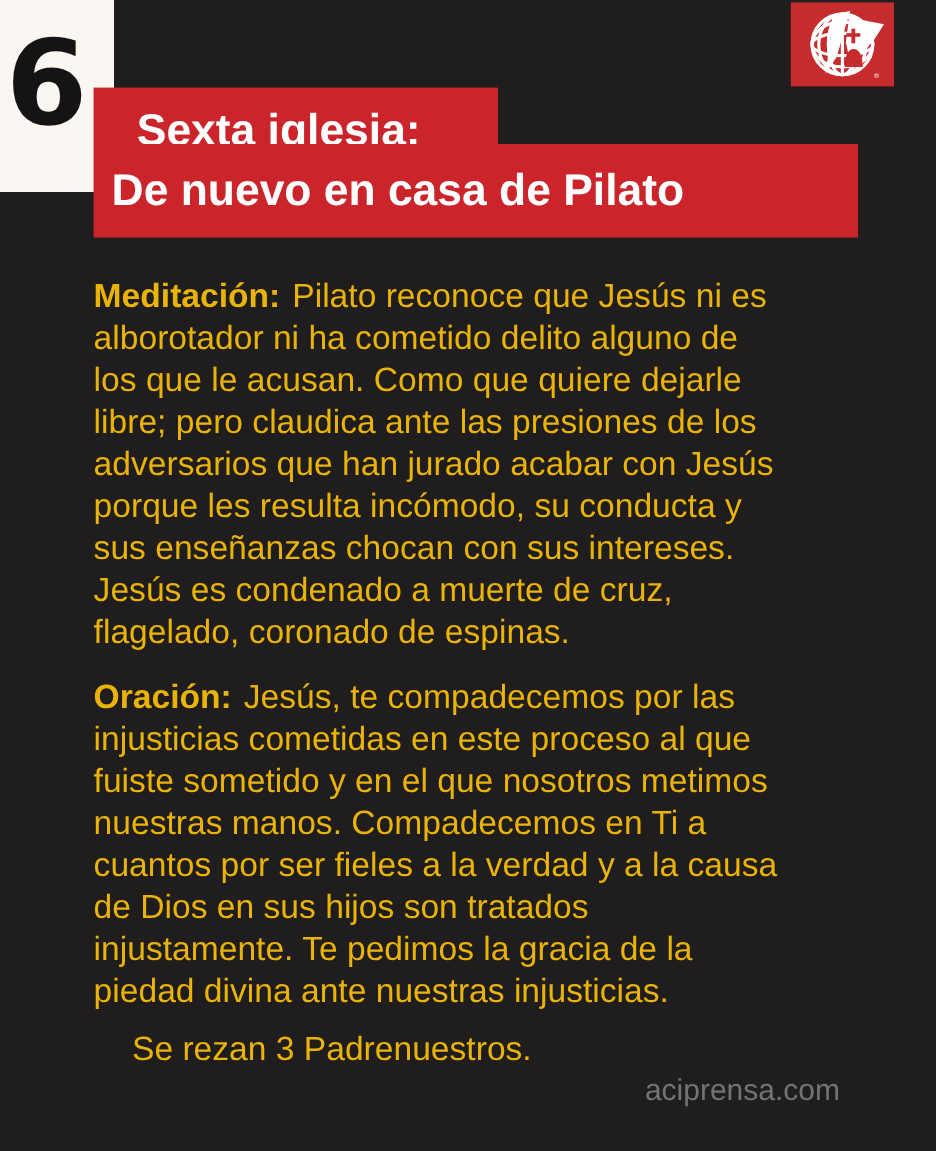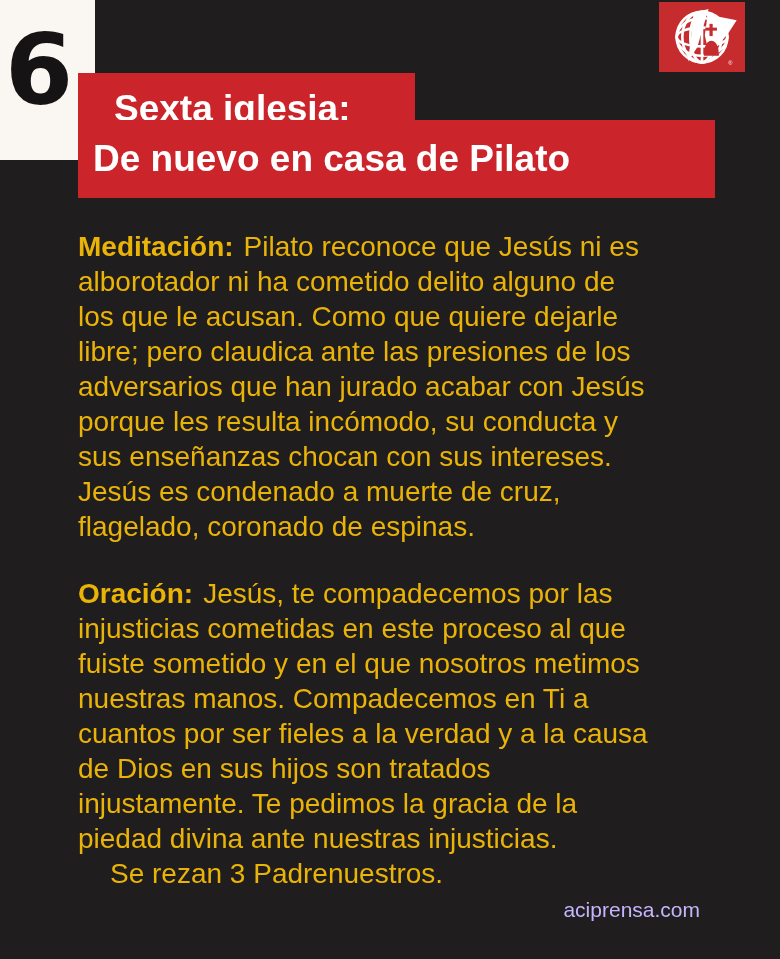--- a/index.html
+++ b/index.html
@@ -28,26 +28,26 @@
     font-size:37px;padding:0 28px 0 15px;
   }
   .bar1 .title-text{line-height:72px;padding-left:36px;}
   .bar2 .title-text{line-height:78px;}
   
   .para,.closing{
     position:absolute;left:78px;width:680px;color:#eab308;
     font-size:28px;line-height:35px;letter-spacing:0;
   }
   .para-meditation{top:229px;}
-  .para-prayer{top:576px;}
+  .para-prayer{top:563px;}
   .closing{top:856px;margin-left:32px;}
   .lead{font-weight:700;margin-right:10px;}
   .lines{white-space:pre-line;}
   .footer{
-    position:absolute;right:80px;top:894px;color:#c4b5fd;font-size:21px;line-height:31px;
+    position:absolute;right:80px;top:894px;color:#737373;font-size:25px;line-height:31px;
   }
 </style>
 </head>
 <body>
 
 <div class="canvas">
 
   <div class="number-box">
     <span class="number">6</span>
   </div>

